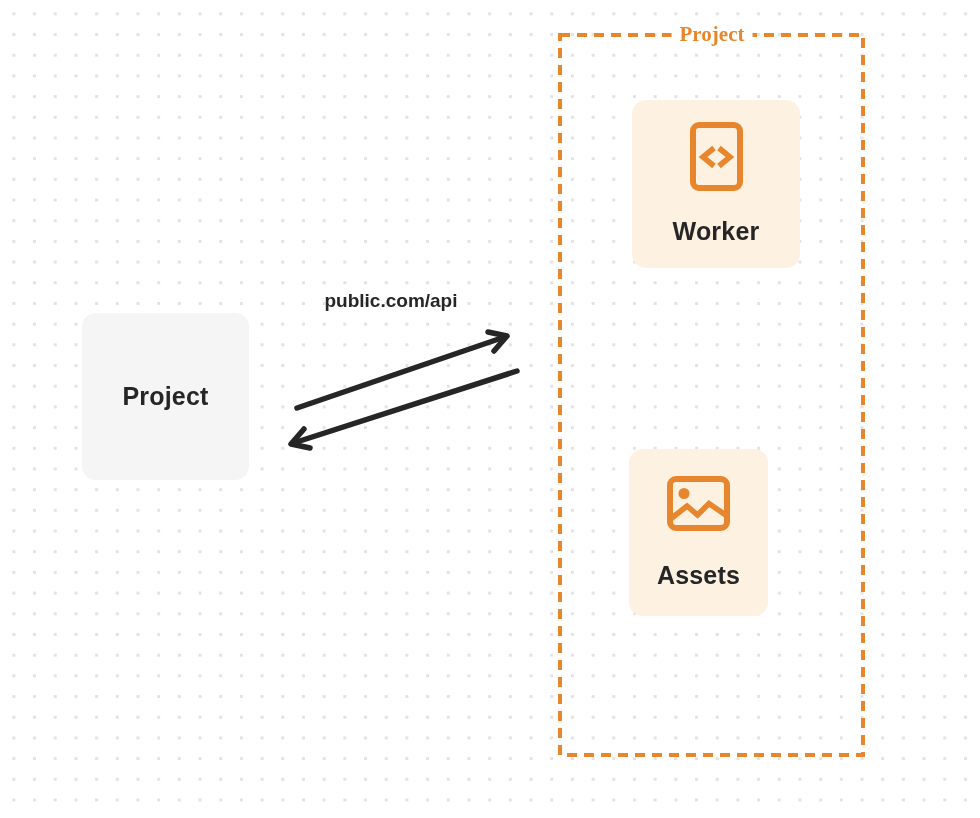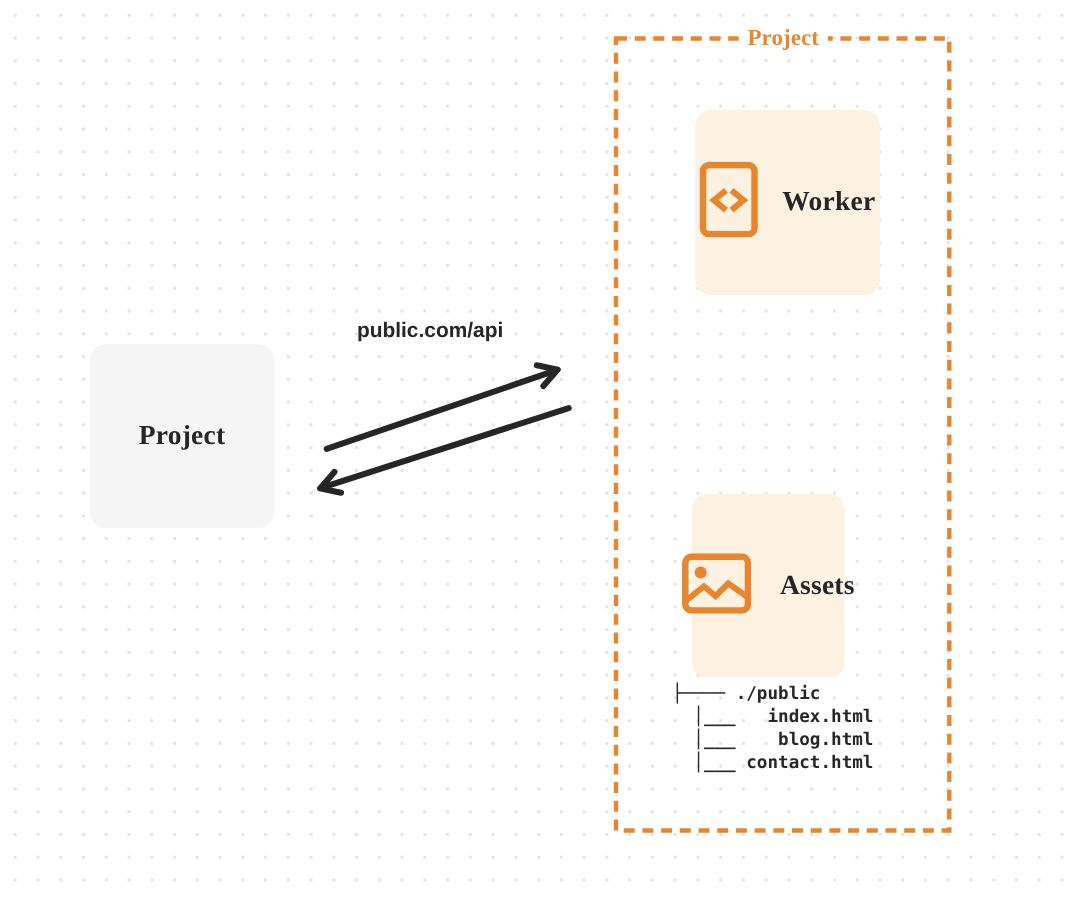--- a/index.html
+++ b/index.html
@@ -31,24 +31,23 @@
     stroke: var(--ink, #262626);
     stroke-width: 5.5;
     stroke-linecap: round;
     stroke-linejoin: round;
   }
 
   .card {
     position: absolute;
     border-radius: 14px;
     display: flex;
-    flex-direction: row;
+    flex-direction: column;
     align-items: center;
     justify-content: center;
-    font-family: Liberation Serif, serif;
   }
   .card .node-label {
     font-size: 25px;
     font-weight: 700;
     letter-spacing: 0.2px;
     color: var(--ink, #262626);
   }
 
   .client-card {
     left: 82px; top: 313px;
@@ -153,18 +152,14 @@
     <span>
       <svg width="63" height="55" viewBox="0 0 63 55">
         <rect class="icon-stroke" x="3" y="3" width="57" height="49" rx="6" stroke-width="6"></rect>
         <circle class="icon-fill" cx="17" cy="17.5" r="5.5"></circle>
         <path class="icon-stroke" d="M3 43.5 L20 30 L30.5 39 L42 27.5 L60 40" stroke-width="5.5"></path>
       </svg>
     </span>
     <div class="node-label">Assets</div>
   </div>
 
-  <pre class="file-tree">├──── ./public
-  │___   index.html
-  │___    blog.html
-  │___ contact.html</pre>
 
 </div>
 
 </body></html>

